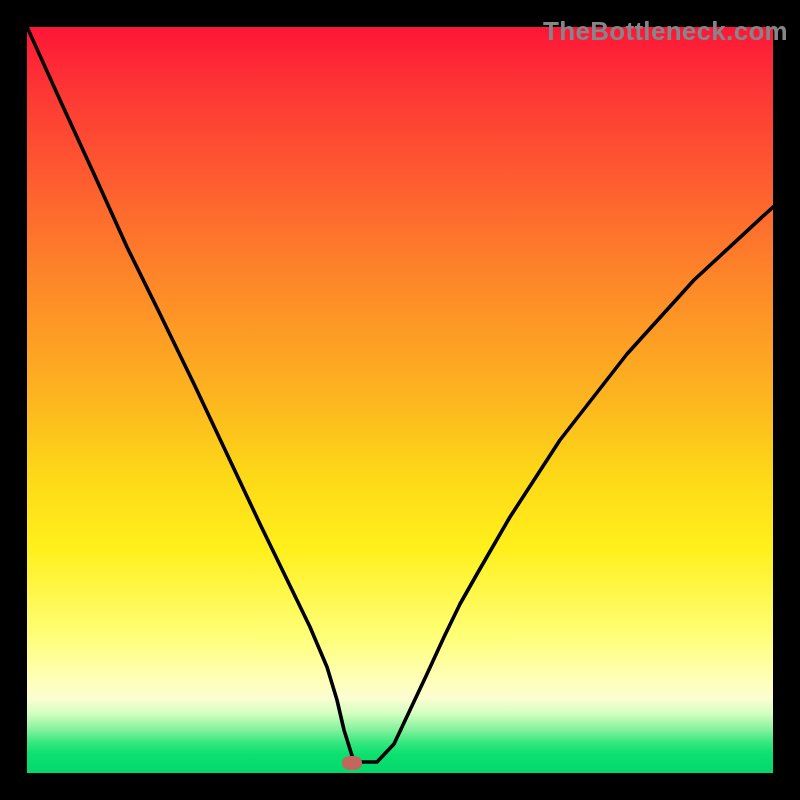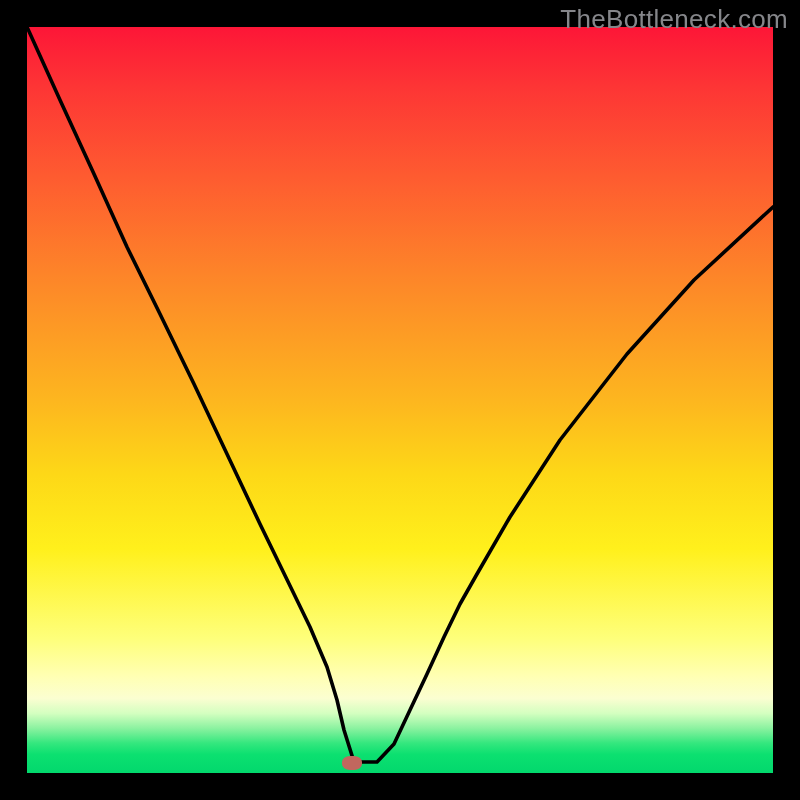--- a/index.html
+++ b/index.html
@@ -34,25 +34,25 @@
       #fbfed1 90%,
       #d4ffc0 92%,
       #8bf2a0 94%,
       #34e77e 96%,
       #0ce070 97.5%,
       #02d86d 100%
     );
   }
   .watermark {
     position: absolute;
-    top: 4px;
+    top: 16px;
     right: 12px;
     font-family: Arial, Helvetica, sans-serif;
     font-size: 26px;
-    font-weight: 400;
+    font-weight: 700;
     letter-spacing: 0.3px;
     color: #85868a;
     user-select: none;
   }
   .curve-svg {
     position: absolute;
     left: 27px;
     top: 27px;
     width: 746px;
     height: 746px;

